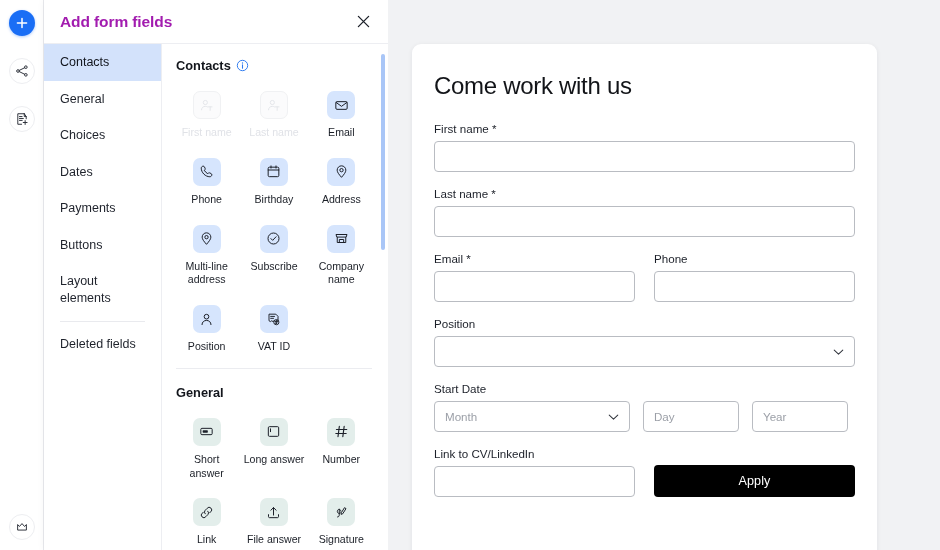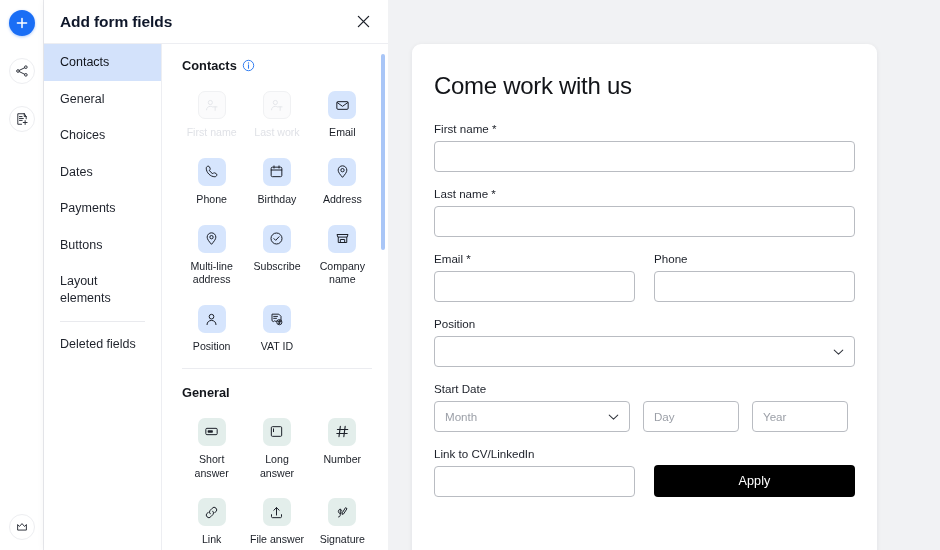--- a/index.html
+++ b/index.html
@@ -36,27 +36,27 @@
     position: absolute; left: 44px; top: 0; width: 344px; height: 550px;
     background: #ffffff;
     box-shadow: 2px 0 10px rgba(22,27,45,.07);
     display: flex; flex-direction: column;
   }
   .panel-head {
     height: 44px; flex: 0 0 44px; border-bottom: 1px solid #edeef2;
     display: flex; align-items: center; padding: 0 14px 0 16px;
   }
   .panel-title {
-    font-size: 15.5px; font-weight: 700; color: #0f172a; letter-spacing: -.1px;
+    font-size: 15.5px; font-weight: 700; color: #a21caf; letter-spacing: -.1px;
   }
   .panel-close {
     margin-left: auto; width: 22px; height: 22px; display: flex;
     align-items: center; justify-content: center; cursor: pointer; color: #1c2029;
   }
-  .panel-body { flex: 1; display: flex; min-height: 0; position: relative; gap: 6px; }
+  .panel-body { flex: 1; display: flex; min-height: 0; position: relative; }
 
   
   .cats {
     width: 118px; flex: 0 0 118px; border-right: 1px solid #edeef2;
     padding-top: 0; overflow: hidden; background: #fff;
   }
   .cat {
     padding: 10px 16px; font-size: 12.5px; color: #1f232c; cursor: pointer;
     line-height: 1.32;
   }
@@ -244,21 +244,21 @@
             </div>
 
             <div class="tile blue disabled">
               <div class="tile-ico">
                 <svg width="15" height="15" viewBox="0 0 18 18" fill="none" stroke="currentColor" stroke-width="1.15">
                   <circle cx="7.6" cy="5.4" r="2.5"></circle>
                   <path d="M3 14.2c0-2.5 2.1-4.2 4.6-4.2 1 0 1.9.25 2.6.7" stroke-linecap="round"></path>
                   <path d="M11.2 10.6h4.4M13.4 10.6v4.2" stroke-linecap="round"></path>
                 </svg>
               </div>
-              <div class="tile-lbl">Last work</div>
+              <div class="tile-lbl">Last name</div>
             </div>
 
             <div class="tile blue">
               <div class="tile-ico">
                 <svg width="15" height="15" viewBox="0 0 18 18" fill="none" stroke="currentColor" stroke-width="1.2">
                   <rect x="2.2" y="4.4" width="13.6" height="9.2" rx="1.4"></rect>
                   <path d="M2.6 5.4L9 10l6.4-4.6" stroke-linecap="round" stroke-linejoin="round"></path>
                 </svg>
               </div>
               <div class="tile-lbl">Email</div>

